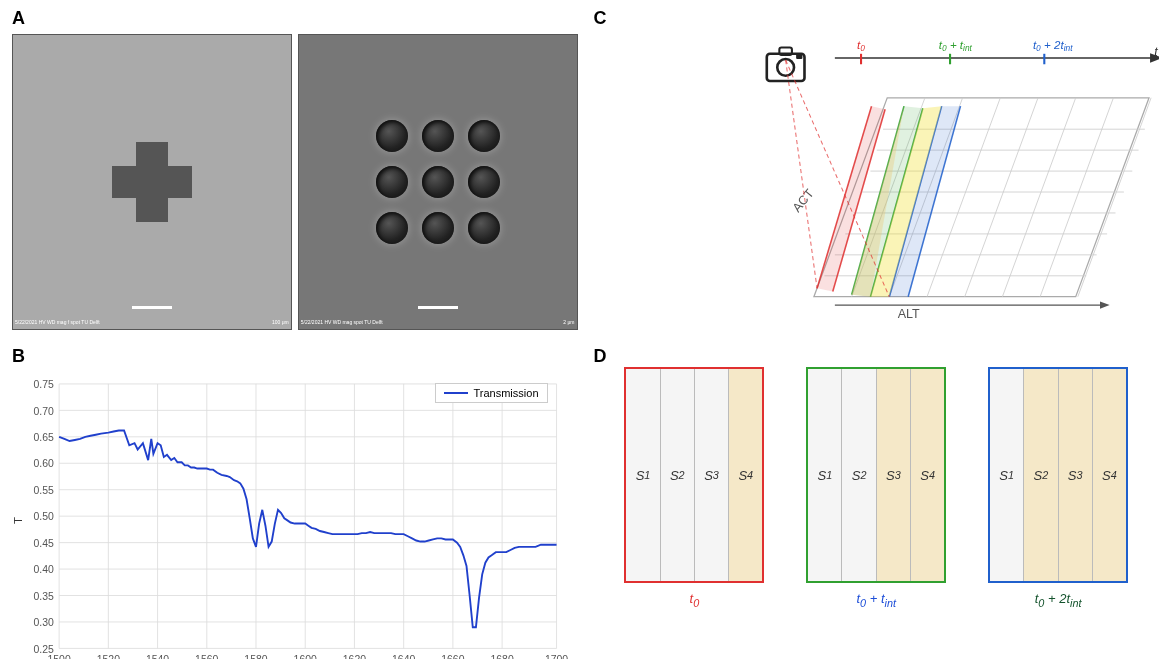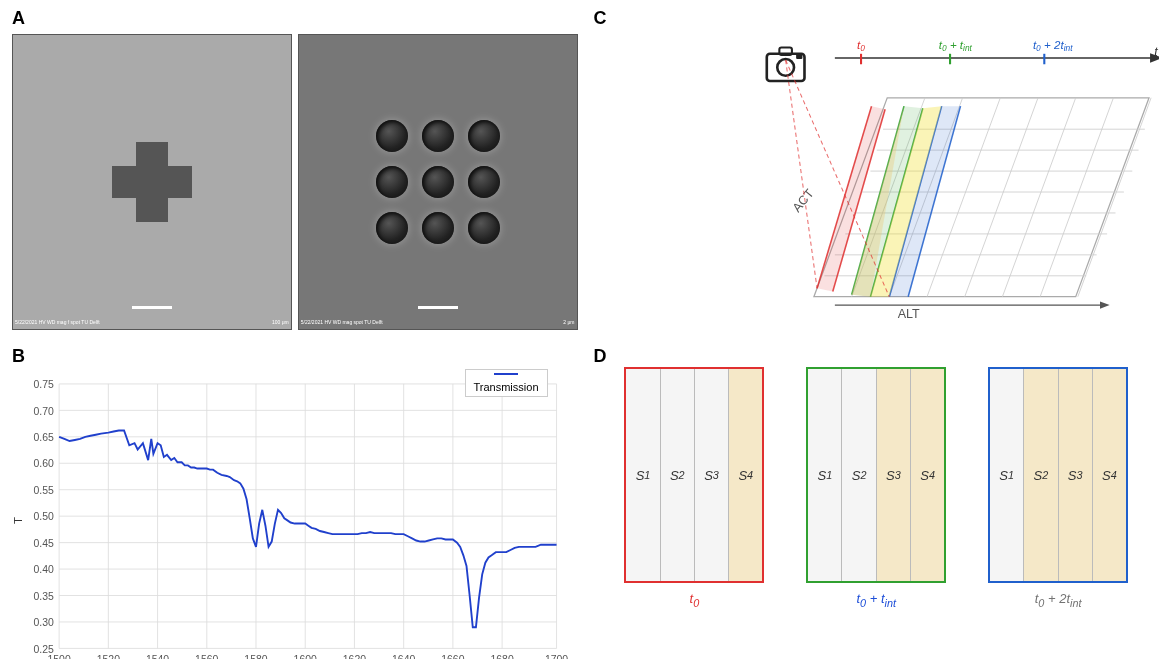--- a/index.html
+++ b/index.html
@@ -207,35 +207,34 @@
     }
     .time-col:last-child { border-right: none; }
     .time-col.highlighted { background: #f5e8c8; }
     .time-box-label {
       margin-top: 8px;
       font-size: 13px;
       font-style: italic;
     }
     .time-box-label.red { color: #e03030; text-align: right; }
     .time-box-label.green { color: #1d4ed8; }
-    .time-box-label.blue { color: #737373; text-align: right; }
+    .time-box-label.blue { color: #14532d; text-align: right; }
 
     
     .legend-box {
       position: absolute;
-      top: 2px;
+      top: 16px;
       right: 30px;
       border: 1px solid #ccc;
       background: #fff;
       padding: 3px 8px;
       font-size: 11px;
       display: flex;
       align-items: center;
       gap: 6px;
-      flex-direction: column;
     }
     .legend-line {
       width: 24px;
       height: 2px;
       background: #2040cc;
     }
   </style>
 </head>
 <body>
 

